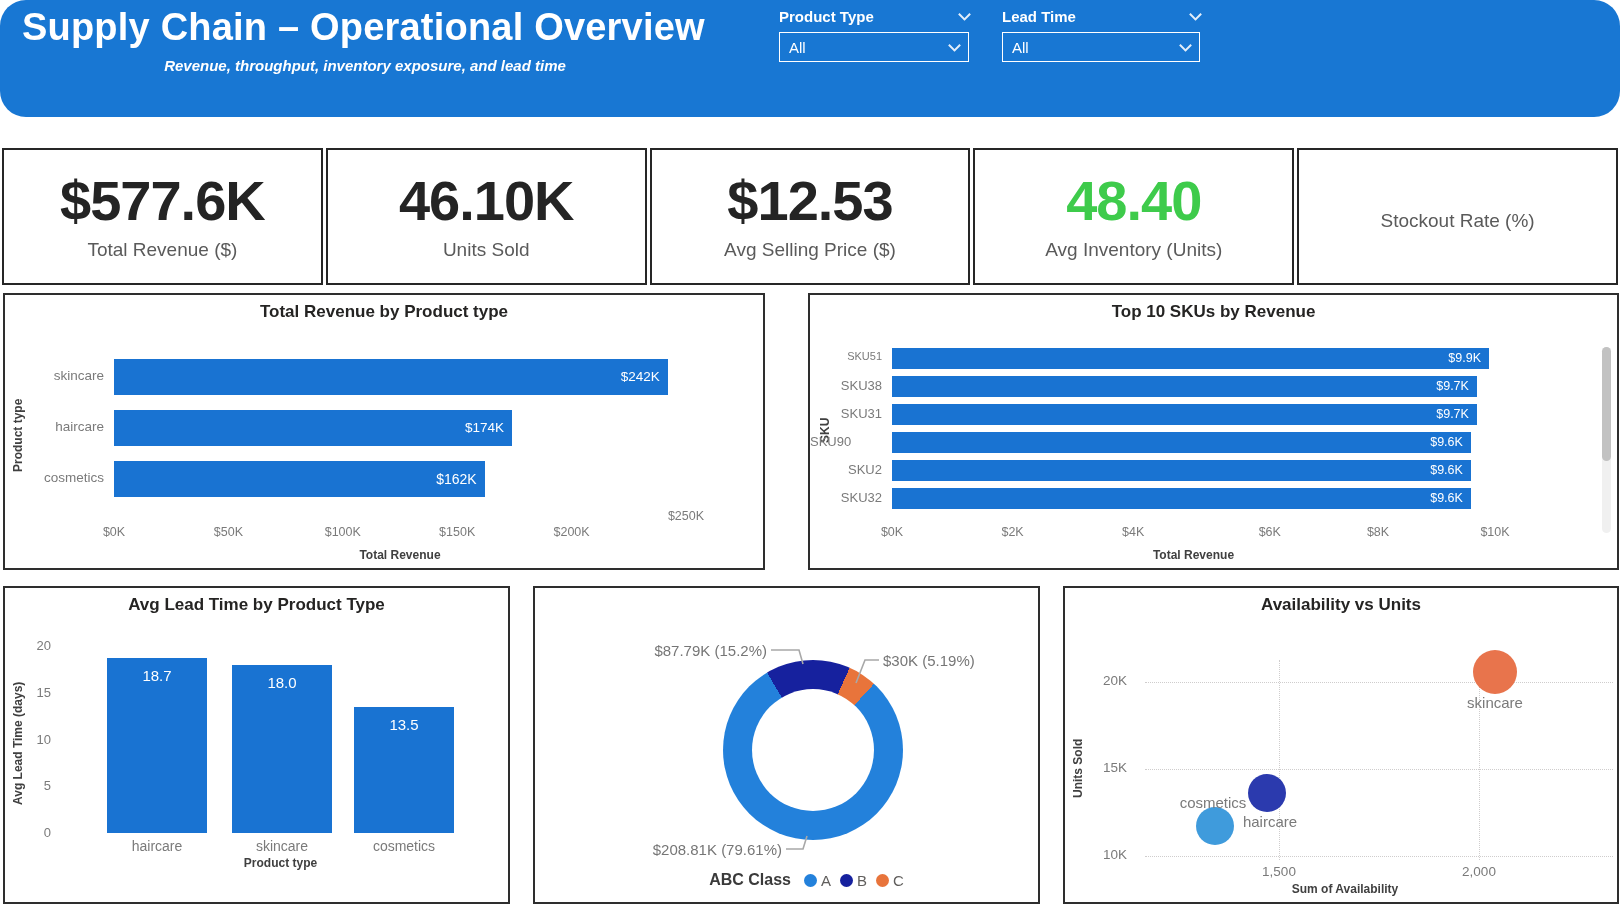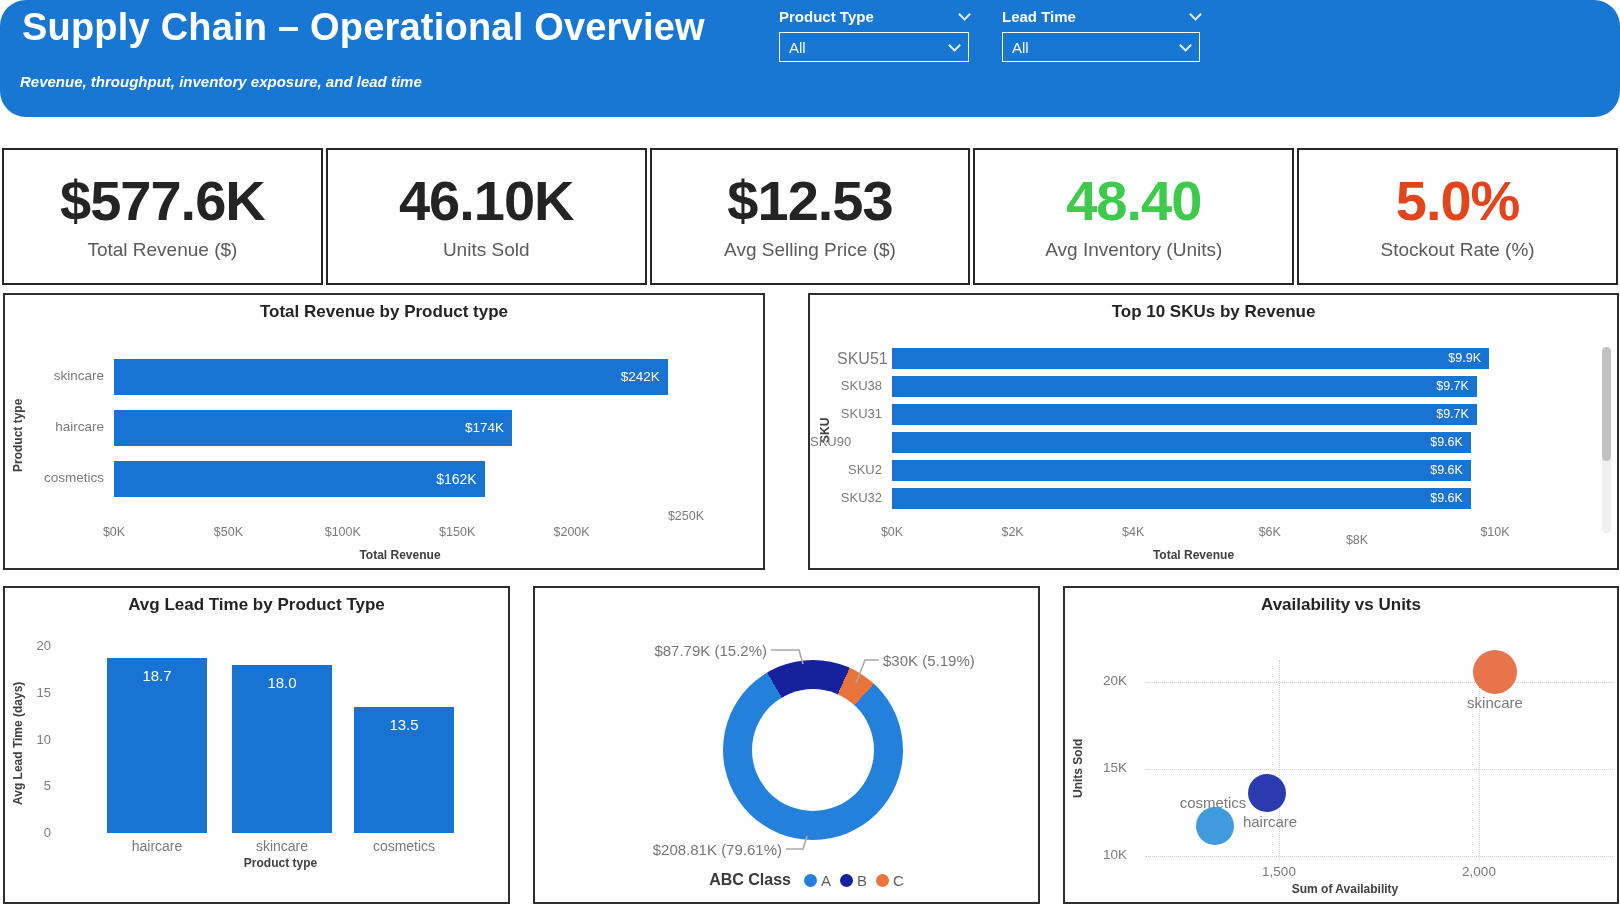--- a/index.html
+++ b/index.html
@@ -4,22 +4,22 @@
 <style>
   * { margin:0; padding:0; box-sizing:border-box; }
   html,body { background:#fff; }
   body { font-family:"Liberation Sans", sans-serif; }
   .page { position:relative; width:1620px; height:904px; overflow:hidden; background:#fff; }
 
   
   .header { position:absolute; left:0; top:0; width:1620px; height:117px;
             background:#1877D3; border-radius:26px; color:#fff;text-decoration:underline; }
   .header h1 { position:absolute; left:22px; top:6px; font-size:38px; font-weight:bold; letter-spacing:.2px; }
-  .header .subtitle { position:absolute; left:20px; top:57px; width:690px; text-align:left;
-            font-size:15px; font-style:italic; font-weight:bold;margin-top:16px; }
+  .header .subtitle { position:absolute; left:20px; top:57px; width:690px; text-align:center;
+            font-size:15px; font-style:italic; font-weight:bold; }
   .slicer { position:absolute; top:4px; }
   .slicer-head { display:flex; align-items:center; justify-content:space-between; height:24px;
             font-size:15px; font-weight:bold; }
   .slicer-box { margin-top:4px; height:30px; border:1px solid #fff; display:flex; align-items:center;
             justify-content:space-between; padding:0 9px; font-size:15px; cursor:pointer; }
   .chev { width:9px; height:9px; border-right:2px solid rgba(255,255,255,.88);
           border-bottom:2px solid rgba(255,255,255,.88); transform:rotate(45deg); margin-top:-4px; }
   #slicer-product { left:779px; width:190px; }
   #slicer-lead    { left:1002px; width:198px; }
 
@@ -111,21 +111,20 @@
     </div>
     <div class="kpi-card">
       <div class="kpi-value" style="color: rgb(36, 36, 36);">$12.53</div>
       <div class="kpi-label">Avg Selling Price ($)</div>
     </div>
     <div class="kpi-card">
       <div class="kpi-value" style="color: rgb(62, 203, 75);">48.40</div>
       <div class="kpi-label">Avg Inventory (Units)</div>
     </div>
     <div class="kpi-card">
-      <div class="kpi-value" style="color: rgb(226, 68, 28);">5.0%</div>
       <div class="kpi-label">Stockout Rate (%)</div>
     </div>
   </div>
 
   <div class="panel" id="panel-rev">
     <h2>Total Revenue by Product type</h2>
     <div class="vlabel" style="left:6px; top:60px; height:160px;">Product type</div>
     <div class="xlabel" style="left:109px; width:572px; top:253px;">Total Revenue</div>
     <div class="chart-body" id="chart-rev">
         <div class="hbar-cat" style="left: 0px; top: 73px; width: 99px; text-align: right; font-size: 13.5px;">skincare</div>
@@ -144,21 +143,21 @@
         <div class="tick" style="left: 566.6px; top: 230px;">$200K</div>
         <div class="tick" style="left: 681px; top: 214px;">$250K</div>
       </div>
   </div>
 
   <div class="panel" id="panel-sku">
     <h2>Top 10 SKUs by Revenue</h2>
     <div class="vlabel" style="left:8px; top:55px; height:160px;">SKU</div>
     <div class="xlabel" style="left:82px; width:603px; top:253px;">Total Revenue</div>
     <div class="chart-body" id="chart-sku">
-        <div class="hbar-cat" style="left: 0px; top: 54.5px; width: 72px; text-align: right; font-size: 16px; padding-left: 27px;">SKU51</div>
+        <div class="hbar-cat" style="left: 0px; top: 54.5px; width: 72px; text-align: right; font-size: 11px; padding-left: 27px;">SKU51</div>
         <div class="bar" style="left: 82px; top: 53px; width: 596.97px; height: 21px; background: rgb(25, 115, 210);"></div>
         <div class="bar-val" style="left: 82px; top: 55.75px; width: 588.97px; font-size: 12.5px;">$9.9K</div>
         <div class="hbar-cat" style="left: 0px; top: 82.5px; width: 72px; text-align: right; font-size: 13px;">SKU38</div>
         <div class="bar" style="left: 82px; top: 81px; width: 584.91px; height: 21px; background: rgb(25, 115, 210);"></div>
         <div class="bar-val" style="left: 82px; top: 83.75px; width: 576.91px; font-size: 12.5px;">$9.7K</div>
         <div class="hbar-cat" style="left: 0px; top: 110.5px; width: 72px; text-align: right; font-size: 13px;">SKU31</div>
         <div class="bar" style="left: 82px; top: 109px; width: 584.91px; height: 21px; background: rgb(25, 115, 210);"></div>
         <div class="bar-val" style="left: 82px; top: 111.75px; width: 576.91px; font-size: 12.5px;">$9.7K</div>
         <div class="hbar-cat" style="left: 0px; top: 138.5px; width: 72px; text-align: left; font-size: 13px;">SKU90</div>
         <div class="bar" style="left: 82px; top: 137px; width: 578.88px; height: 21px; background: rgb(25, 115, 210);"></div>
@@ -166,21 +165,21 @@
         <div class="hbar-cat" style="left: 0px; top: 166.5px; width: 72px; text-align: right; font-size: 13px;">SKU2</div>
         <div class="bar" style="left: 82px; top: 165px; width: 578.88px; height: 21px; background: rgb(25, 115, 210);"></div>
         <div class="bar-val" style="left: 82px; top: 167.75px; width: 570.88px; font-size: 12.5px;">$9.6K</div>
         <div class="hbar-cat" style="left: 0px; top: 194.5px; width: 72px; text-align: right; font-size: 13px;">SKU32</div>
         <div class="bar" style="left: 82px; top: 193px; width: 578.88px; height: 21px; background: rgb(25, 115, 210);"></div>
         <div class="bar-val" style="left: 82px; top: 195.75px; width: 570.88px; font-size: 12.5px;">$9.6K</div>
         <div class="tick" style="left: 82px; top: 230px;">$0K</div>
         <div class="tick" style="left: 202.6px; top: 230px;">$2K</div>
         <div class="tick" style="left: 323.2px; top: 230px;">$4K</div>
         <div class="tick" style="left: 443.8px; top: 230px; margin-left: 16px;">$6K</div>
-        <div class="tick" style="left: 547px; top: 230px; margin-top: 8px;">$8K</div>
+        <div class="tick" style="left: 568px; top: 230px;">$8K</div>
         <div class="tick" style="left: 685px; top: 230px;">$10K</div>
         <div class="scrollbar-track" style="right: 6px; top: 52px; height: 186px;"></div>
         <div class="scrollbar-thumb" style="right: 6px; top: 52px; height: 114px;"></div>
       </div>
   </div>
 
   <div class="panel" id="panel-lead">
     <h2>Avg Lead Time by Product Type</h2>
     <div class="vlabel" style="left:6px; top:70px; height:170px;">Avg Lead Time (days)</div>
     <div class="xlabel" style="left:102px; width:347px; top:268px;">Product type</div>

